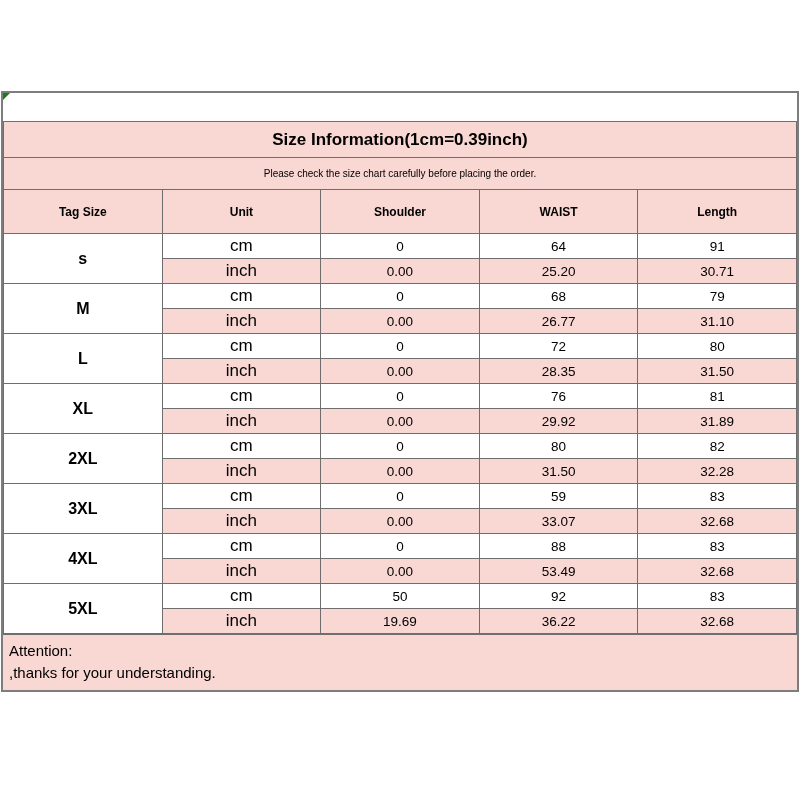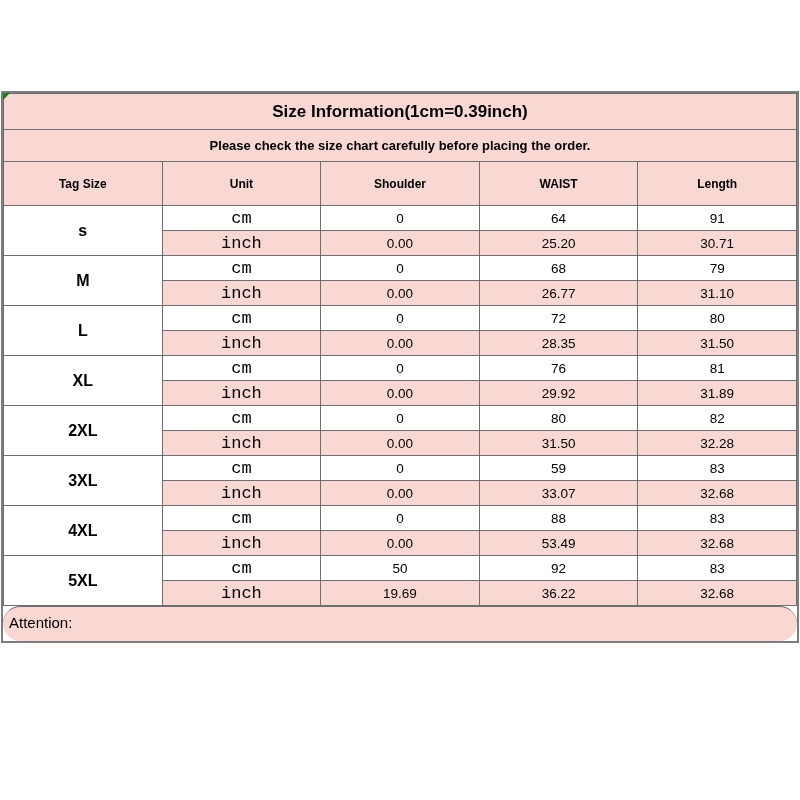--- a/index.html
+++ b/index.html
@@ -22,64 +22,64 @@
     top: 0; left: 0;
     width: 0; height: 0;
     border-top: 7px solid #1c7a1c;
     border-right: 7px solid transparent;
     z-index: 3;
   }
   table.size-table {
     width: 100%;
     border-collapse: collapse;
     table-layout: fixed;
+    margin-top: 28px;
   }
   table.size-table td, table.size-table th {
     border: 1px solid #6e6e6e;
     text-align: center;
     vertical-align: middle;
     padding: 0;
     overflow: hidden;
   }
   .title-row td {
     background: var(--pink);
     font-weight: bold;
     font-size: 17px;
     height: 35px;
   }
   .subtitle-row td {
     background: var(--pink);
-    font-weight: bold;
-    font-size: 13px;
+    font-weight: normal;
+    font-size: 10px;
     height: 31px;
   }
   .header-row th {
     background: var(--pink);
     font-weight: bold;
     font-size: 12px;
     height: 43px;
   }
   .tag-cell {
     background: #ffffff;
     font-weight: bold;
     font-size: 16px;
   }
-  .unit-cell { font-size: 17px; font-family: Liberation Mono, monospace; }
+  .unit-cell { font-size: 17px; }
   .num-cell  { font-size: 13.5px; }
   .row-cm td   { background: #ffffff; height: 24px; }
   .row-inch td { background: var(--pink); height: 24px; }
   .row-cm td.tag-cell { background: #ffffff; }
   .attention {
     border-top: 1px solid #6e6e6e;
     background: var(--pink);
     text-align: left;
     padding: 5px 8px 7px 6px;
     font-size: 15px;
     line-height: 21.5px;
-    border-radius: 19px;
   }
   .attention div { white-space: nowrap; }
 </style>
 </head>
 <body>
 
 <div class="table-wrap">
   <div class="green-corner"></div>
 
   <table class="size-table">
@@ -208,14 +208,15 @@
           <td class="unit-cell">inch</td>
           <td class="num-cell">19.69</td>
           <td class="num-cell">36.22</td>
           <td class="num-cell">32.68</td>
         </tr>
       </tbody>
   </table>
 
   <div class="attention">
     <div>Attention:</div>
+    <div>,thanks for your understanding.</div>
   </div>
 </div>
 
 </body></html>

